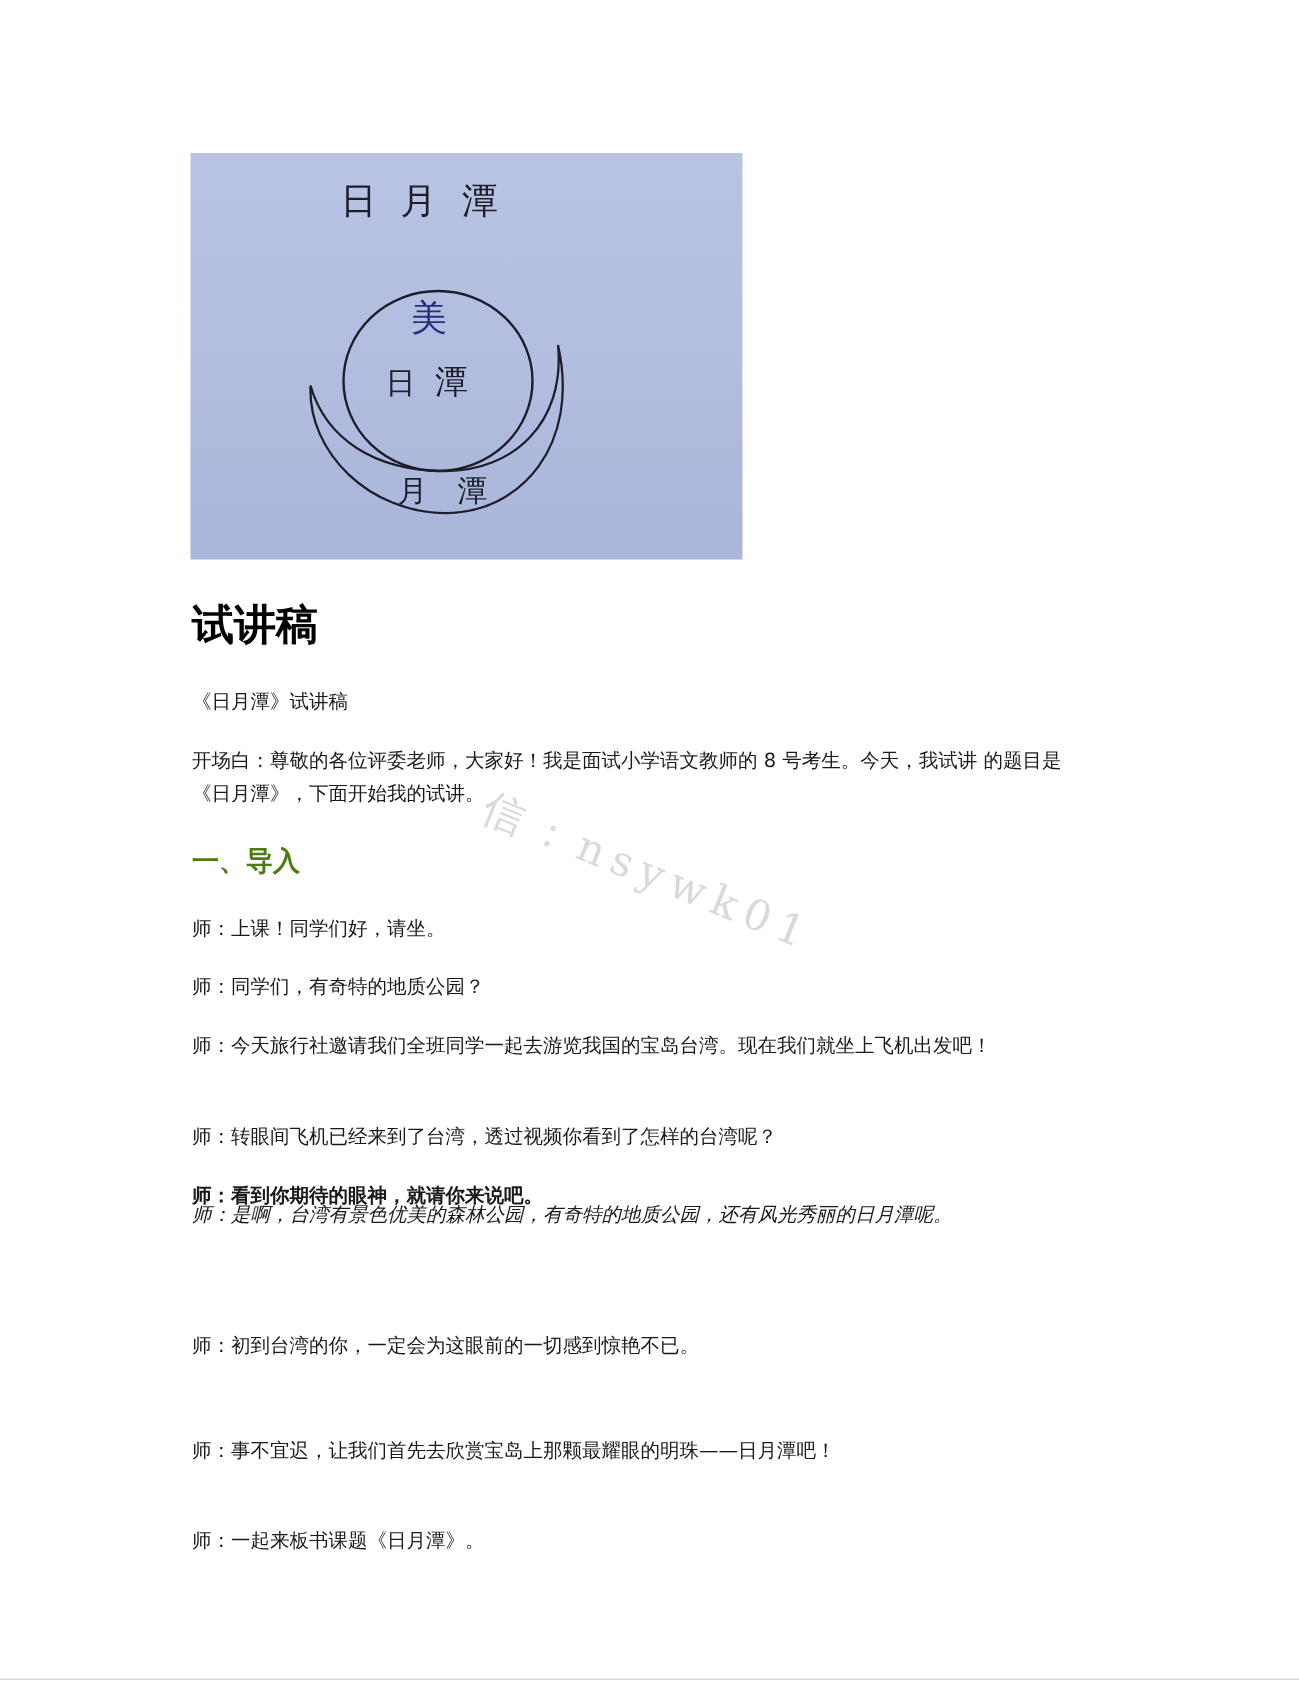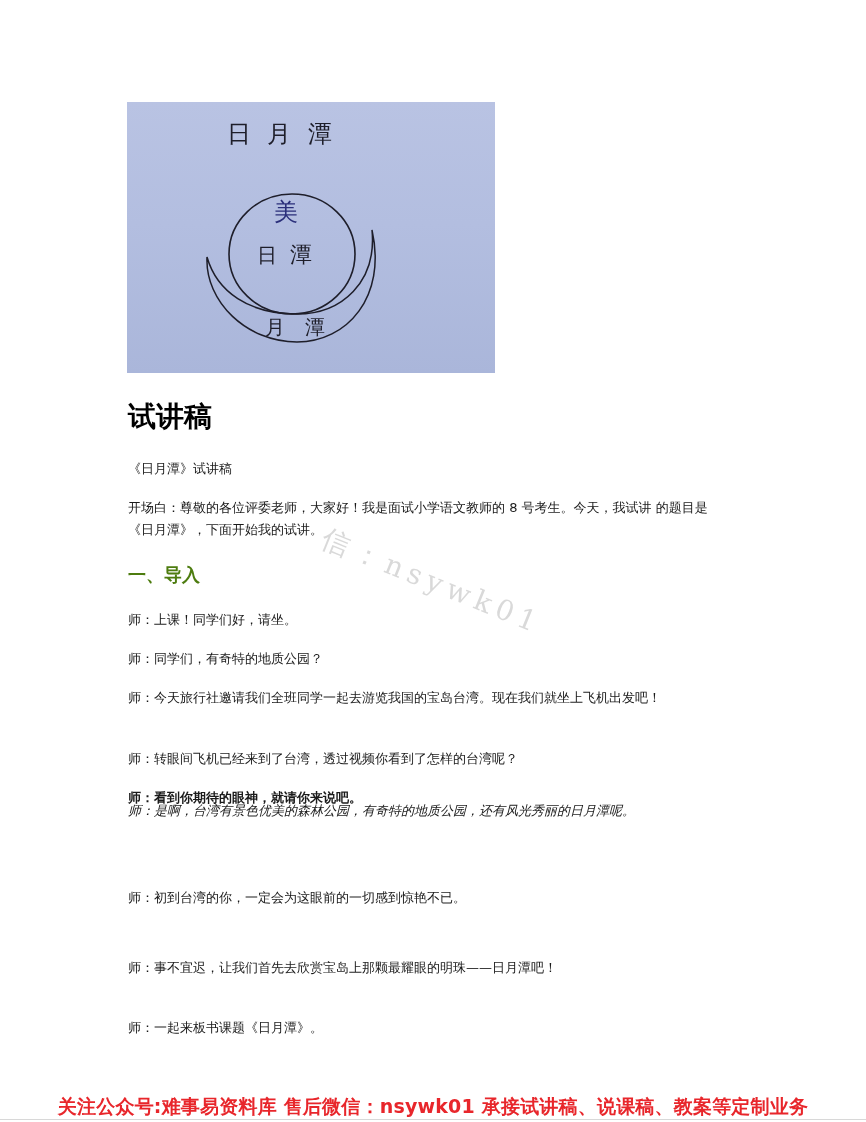--- a/index.html
+++ b/index.html
@@ -147,15 +147,14 @@
     <p class="para" style="top:748px;">师：转眼间飞机已经来到了台湾，透过视频你看到了怎样的台湾呢？</p>
     <p class="para" style="top:787px;font-weight:bold;">师：看到你期待的眼神，就请你来说吧。</p>
     <p class="para" style="top:800px;font-style:italic;">师：是啊，台湾有景色优美的森林公园，有奇特的地质公园，还有风光秀丽的日月潭呢。</p>
     <p class="para" style="top:887px;">师：初到台湾的你，一定会为这眼前的一切感到惊艳不已。</p>
     <p class="para" style="top:926px;margin-top:31px;">师：事不宜迟，让我们首先去欣赏宝岛上那颗最耀眼的明珠——日月潭吧！</p>
     <p class="para" style="top:1017px;">师：一起来板书课题《日月潭》。</p>
   </div>
 
   <div class="watermark">信：nsywk01</div>
 
-  <div class="footer-banner">关注公众号:难事易资料库  售后微信：nsywk01  承接试讲稿、说课稿、教案等定制业务</div>
   <div class="footer-rule"></div>
 </div>
 
 </body></html>

